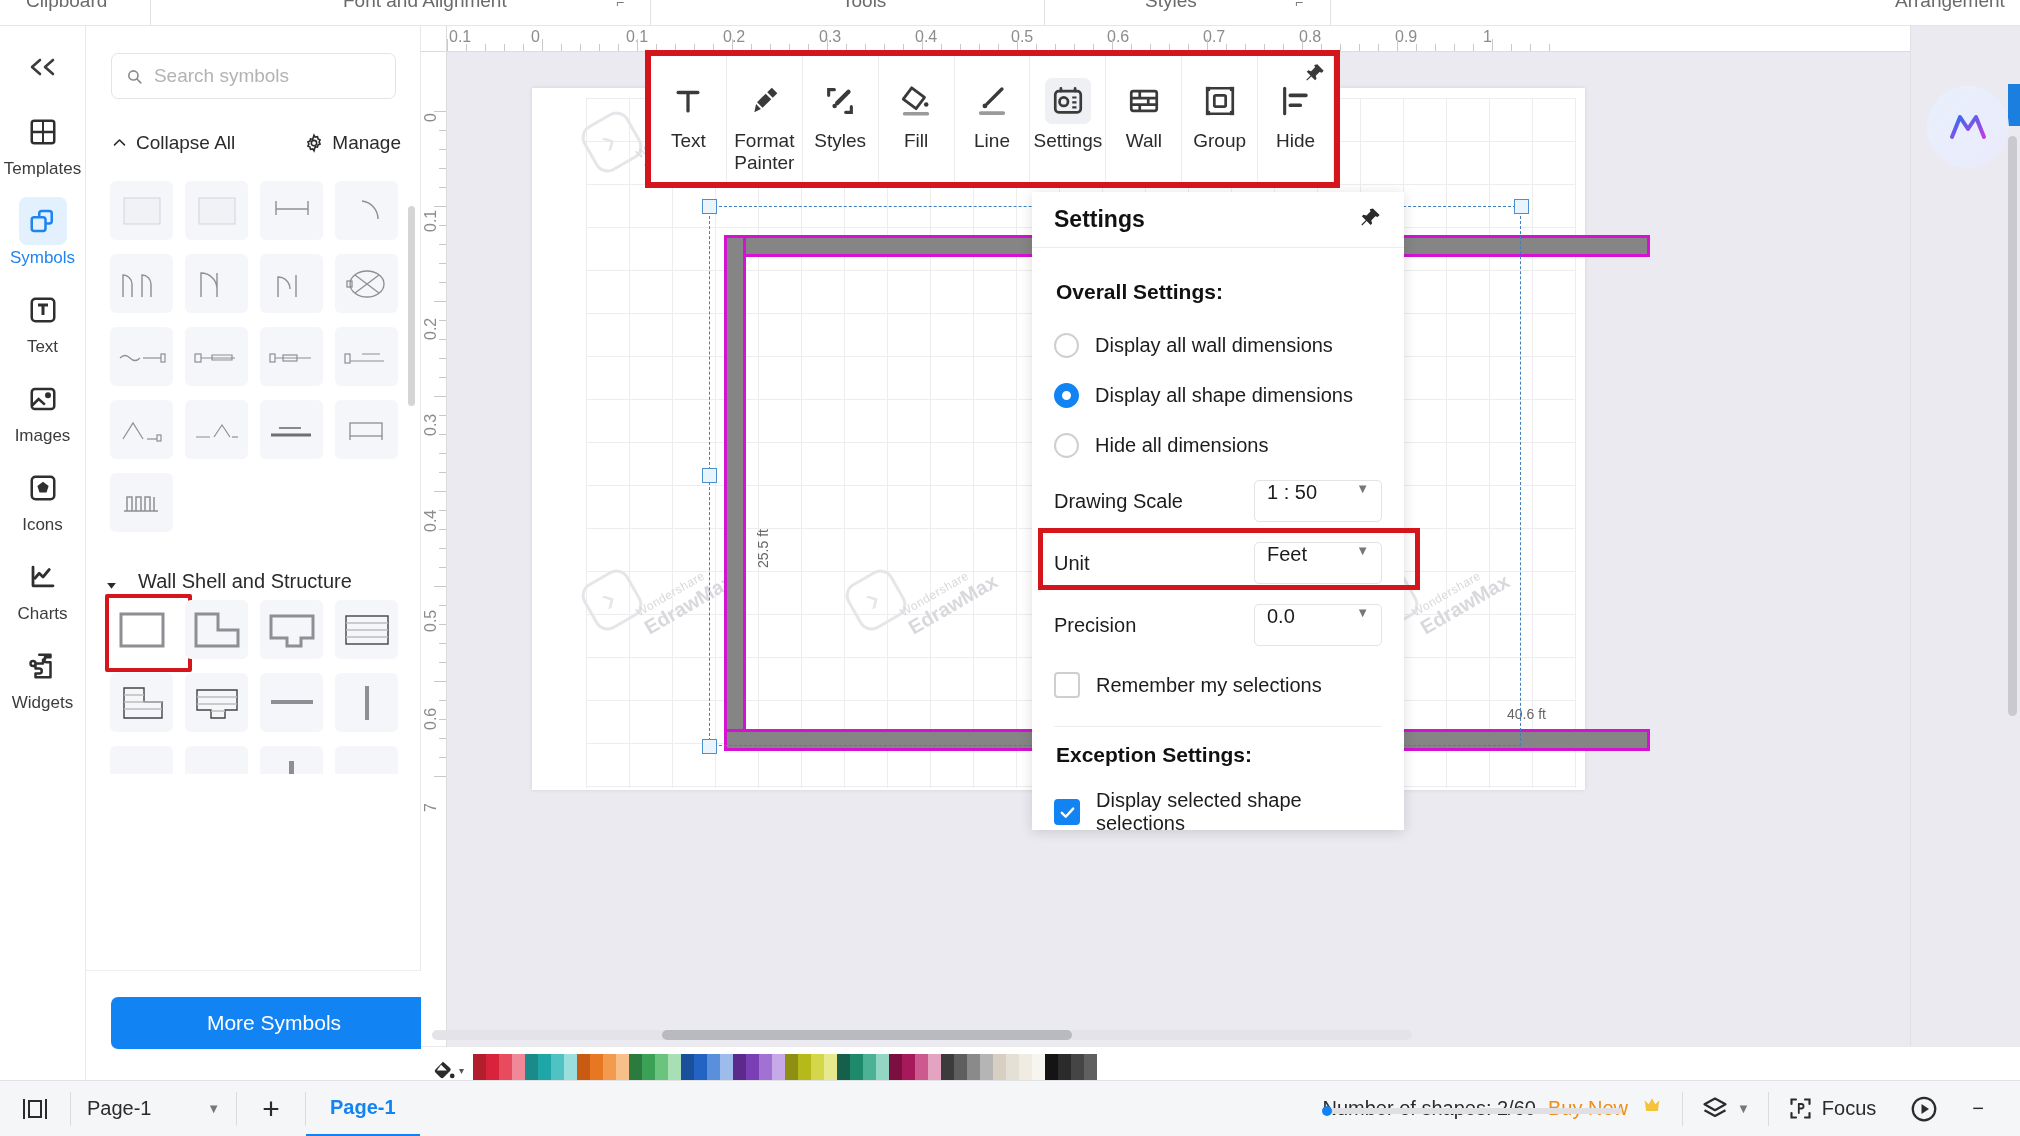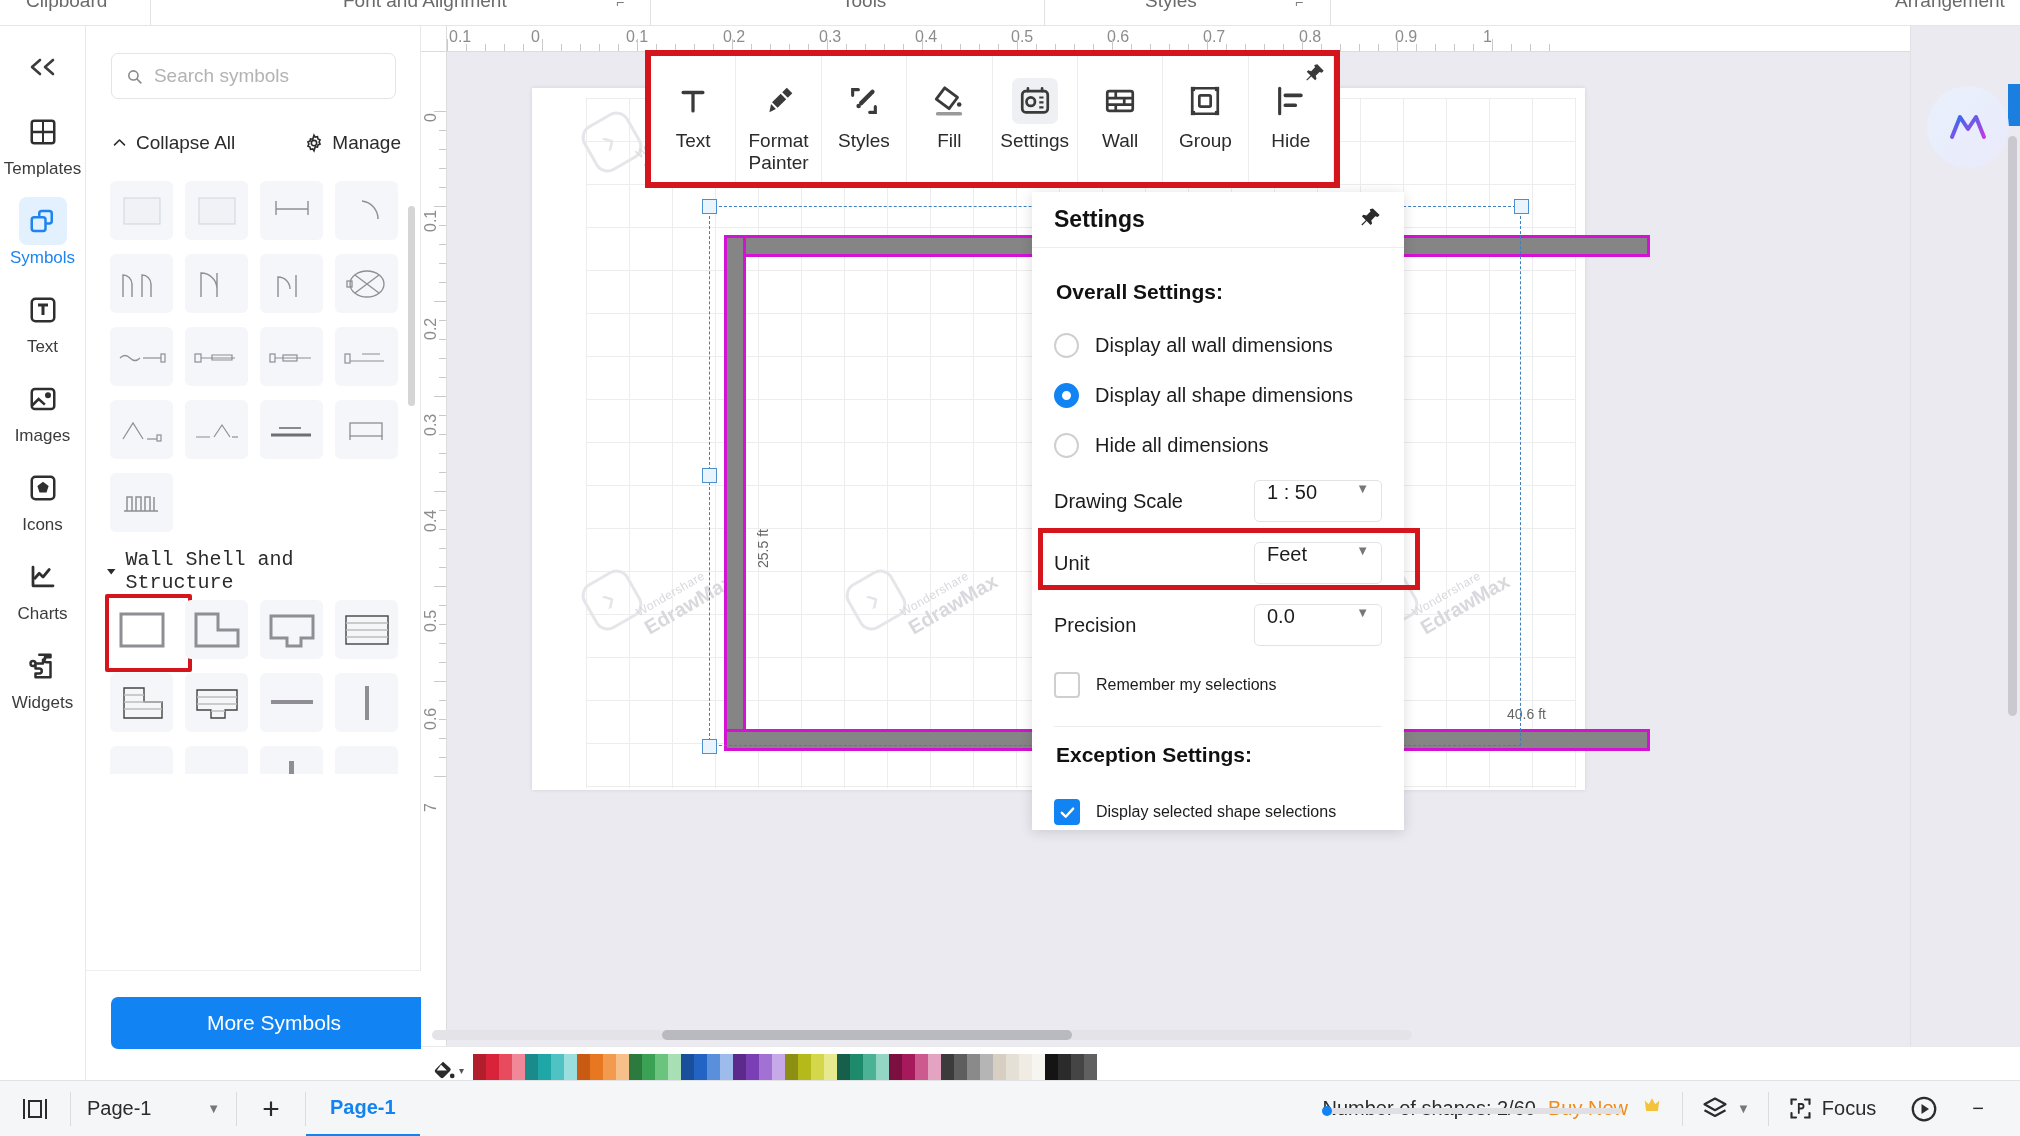--- a/index.html
+++ b/index.html
@@ -92,22 +92,22 @@
     display:flex; align-items:center; justify-content:center;
     position:relative;
   }
   .sym-cell.sel { position:relative; }
   .sym-cell.sel .sym-box { background:#ffffff; }
   .sym-cell.sel::after {
     content:""; position:absolute; left:1px; top:1px; width:79px; height:70px;
     border:4px solid #d4161c; border-radius:2px; pointer-events:none;
   }
   .cat-head {
-    width:300px; height:44px; display:flex; align-items:center; gap:7px;
-    font-size:20px; color:#2b2b2b; margin-top:10px; cursor:pointer;font-family:Liberation Mono, monospace;
+    width:300px; height:44px; display:flex; align-items:flex-end; gap:19px;
+    font-size:20px; color:#2b2b2b; margin-top:10px; cursor:pointer;
   }
 
   .lib-sb {
     position:absolute; right:5px; top:180px; width:7px; height:200px;
     background:#d5d5d5; border-radius:4px;
   }
 
   .lib-bottom {
     position:absolute; left:0; bottom:0; width:335px; height:110px;
     background:#fff; border-top:1px solid #eee;
@@ -254,21 +254,21 @@
   .sel-row.boxed::before {
     content:""; position:absolute; left:-16px; top:-4px; width:372px; height:52px;
     border:5px solid #d4161c; pointer-events:none;
   }
   .chk-row { display:flex; align-items:center; gap:16px; height:58px; cursor:pointer; }
   .chk {
     width:26px; height:26px; border:2px solid #cfcfcf; border-radius:4px; background:#fff;
     flex:none; display:flex; align-items:center; justify-content:center;
   }
   .chk.on { background:#1283f2; border-color:#1283f2; }
-  .chk-lbl { font-size:16px; color:#1c1c1c; }
+  .chk-lbl { font-size:20px; color:#1c1c1c; }
   .set-hr { height:1px; background:#ededed; margin:12px 0 16px 0; }
 
   
   .rightbar {
     position:absolute; right:0; top:26px; width:110px; height:1020px;
     background:#ebeaf1; z-index:10; border-left:1px solid #e0e0e6;
   }
   .logo-badge {
     position:absolute; left:16px; top:60px; width:82px; height:82px;
     border-radius:50%; background:linear-gradient(135deg,#e8f1fc 0%,#eaeafb 100%);
@@ -930,20 +930,30 @@
         <span class="ftool-ico">
           <svg width="34" height="34" viewBox="0 0 24 24" fill="none" stroke="currentColor" stroke-width="2" stroke-linejoin="round">
             <path d="M10 2.5l8 8-7 7-8-8z" transform="rotate(-8 11 10)"></path>
             <circle cx="19.2" cy="14.4" r="1.6" fill="currentColor" stroke="none"></circle>
             <path d="M4 21h16" stroke-width="2.6" stroke-linecap="round" stroke="#9a9a9a"></path>
           </svg>
         </span>
         <span class="ftool-lbl">Fill</span>
       </div>
 
+      <div class="ftool-item">
+        <span class="ftool-ico">
+          <svg width="34" height="34" viewBox="0 0 24 24" fill="none" stroke="currentColor" stroke-width="2.4" stroke-linecap="round">
+            <path d="M19 3.5L8.5 14"></path>
+            <circle cx="7" cy="15.5" r="1.7" fill="currentColor" stroke="none"></circle>
+            <path d="M4 20.5h16" stroke-width="2.6" stroke="#9a9a9a"></path>
+          </svg>
+        </span>
+        <span class="ftool-lbl">Line</span>
+      </div>
 
       <div class="ftool-item active">
         <span class="ftool-ico">
           <svg width="34" height="34" viewBox="0 0 24 24" fill="none" stroke="currentColor" stroke-width="1.9">
             <rect x="3" y="5" width="18" height="15" rx="2.5"></rect>
             <circle cx="9" cy="12.5" r="3"></circle>
             <path d="M15 9.5h3M15 13h3M15 16.5h3" stroke-width="1.5"></path>
             <path d="M7 5V3M17 5V3" stroke-linecap="round"></path>
           </svg>
         </span>

